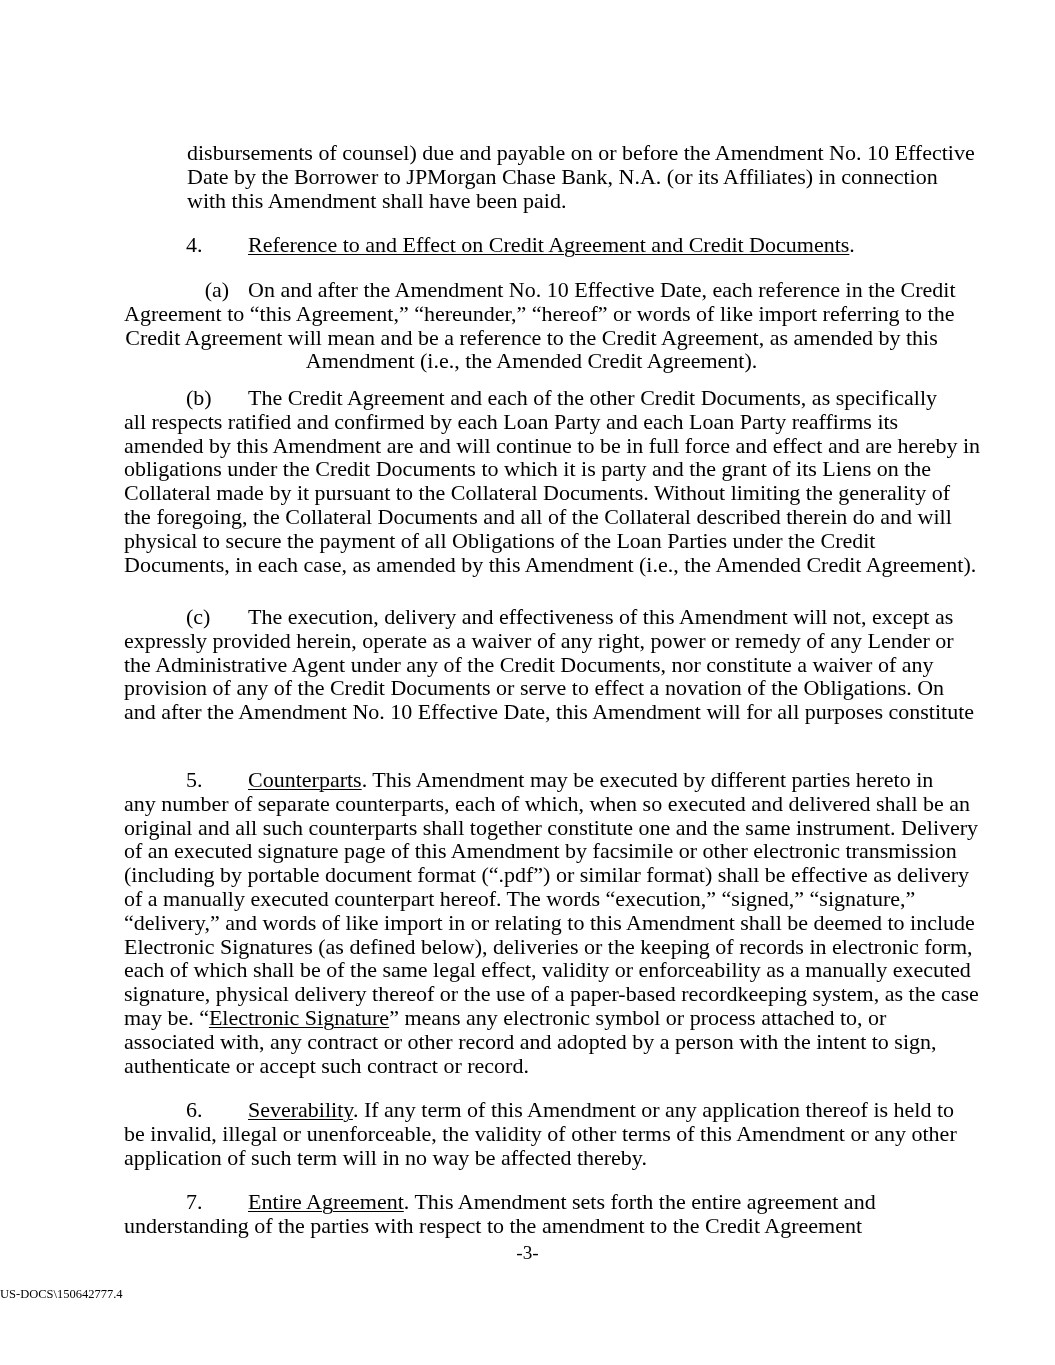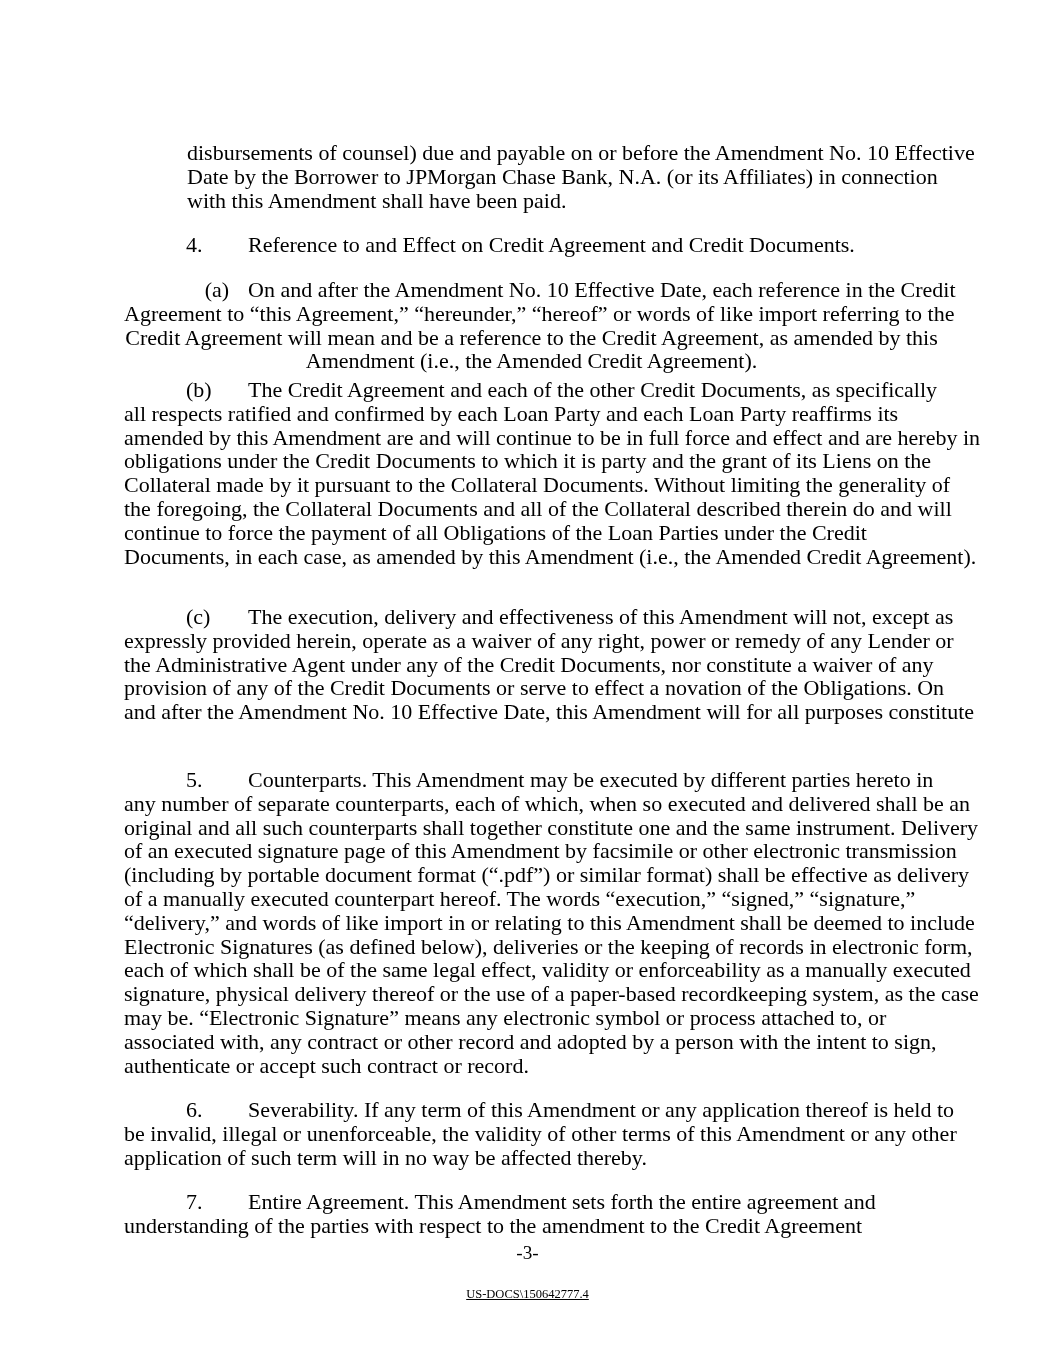--- a/index.html
+++ b/index.html
@@ -30,39 +30,38 @@
       font-size: 22px;
       line-height: 23.8px;
       white-space: nowrap;
     }
     .line {
       display: block;
       height: 23.8px;
     }
     .indent1 { padding-left: 62px; }
     .tab { display: inline-block; width: 62px; }
-    .u { text-underline-offset: 2px; text-decoration-thickness: 1px; }
+    .u { text-decoration: underline; text-underline-offset: 2px; text-decoration-thickness: 1px; }
     .footer-page {
       position: absolute;
       left: 0;
       width: 1055px;
       top: 1241px;
       text-align: center;
       font-size: 19.2px;
       line-height: 24px;
     }
     .footer-doc {
       position: absolute;
       left: 0;
       width: 1055px;
       top: 1286px;
-      text-align: center;
+      text-align: left;
       font-size: 12.5px;
       line-height: 16px;
-      text-decoration: underline;
     }
   </style>
 </head>
 <body>
 
 <div class="page">
 
   <div class="para" style="top:141px; left:187px;">
     <span class="line">disbursements of counsel) due and payable on or before the Amendment No. 10 Effective</span>
     <span class="line">Date by the Borrower to JPMorgan Chase Bank, N.A. (or its Affiliates) in connection</span>
@@ -77,30 +76,30 @@
 
   <div class="para" style="top:278px;text-align:center;">
     <span class="line indent1">
       <span class="tab">(a)</span><span>On and after the Amendment No. 10 Effective Date, each reference in the Credit</span>
     </span>
     <span class="line">Agreement to “this Agreement,” “hereunder,” “hereof” or words of like import referring to the</span>
     <span class="line">Credit Agreement will mean and be a reference to the Credit Agreement, as amended by this</span>
     <span class="line">Amendment (i.e., the Amended Credit Agreement).</span>
   </div>
 
-  <div class="para" style="top:378px;">
+  <div class="para" style="top:386px;">
     <span class="line indent1">
       <span class="tab">(b)</span><span>The Credit Agreement and each of the other Credit Documents, as specifically</span>
     </span>
     <span class="line">all respects ratified and confirmed by each Loan Party and each Loan Party reaffirms its</span>
     <span class="line">amended by this Amendment are and will continue to be in full force and effect and are hereby in</span>
     <span class="line">obligations under the Credit Documents to which it is party and the grant of its Liens on the</span>
     <span class="line">Collateral made by it pursuant to the Collateral Documents.  Without limiting the generality of</span>
     <span class="line">the foregoing, the Collateral Documents and all of the Collateral described therein do and will</span>
-    <span class="line">continue to force the payment of all Obligations of the Loan Parties under the Credit</span>
+    <span class="line">physical to secure the payment of all Obligations of the Loan Parties under the Credit</span>
     <span class="line">Documents, in each case, as amended by this Amendment (i.e., the Amended Credit Agreement).</span>
   </div>
 
   <div class="para" style="top:605px;">
     <span class="line indent1">
       <span class="tab">(c)</span><span>The execution, delivery and effectiveness of this Amendment will not, except as</span>
     </span>
     <span class="line">expressly provided herein, operate as a waiver of any right, power or remedy of any Lender or</span>
     <span class="line">the Administrative Agent under any of the Credit Documents, nor constitute a waiver of any</span>
     <span class="line">provision of any of the Credit Documents or serve to effect a novation of the Obligations.  On</span>

